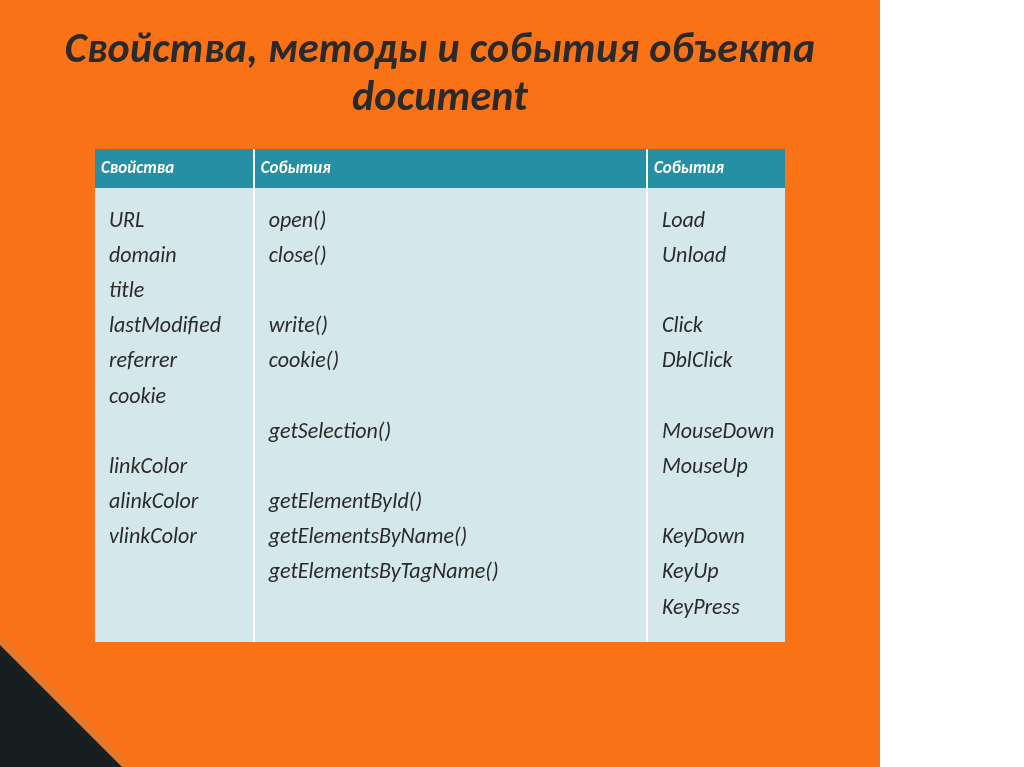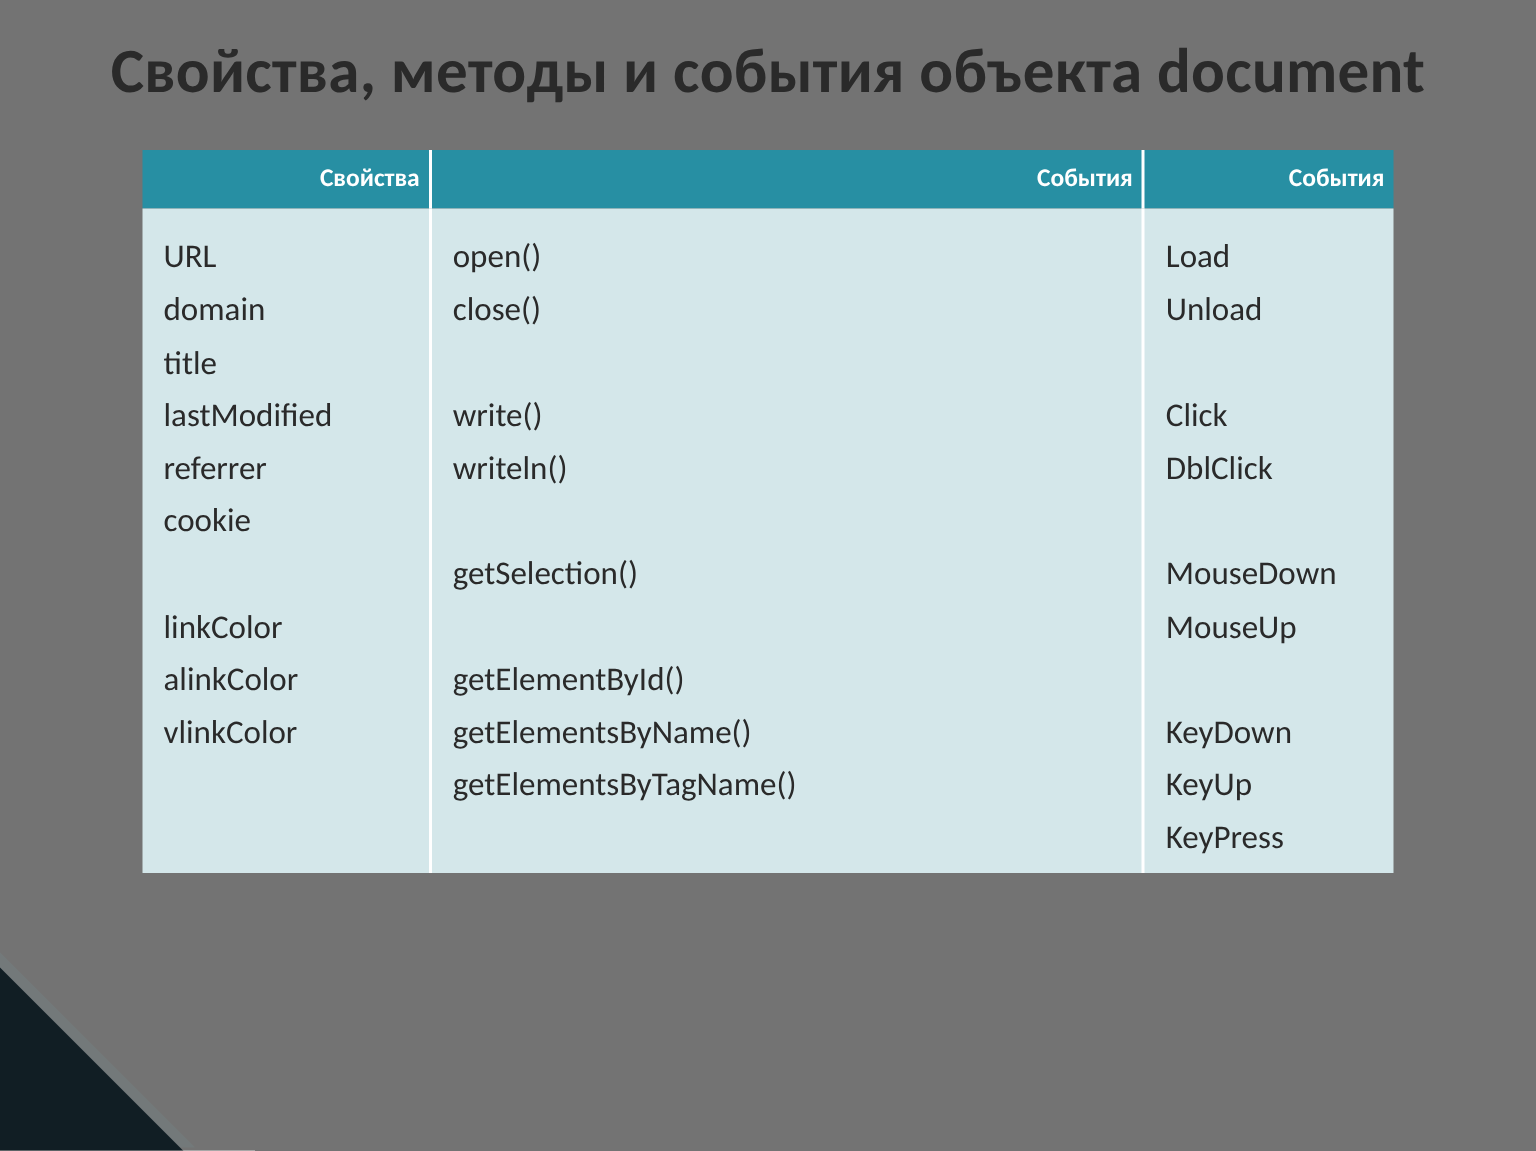--- a/index.html
+++ b/index.html
@@ -4,24 +4,25 @@
 <style>
   * { margin: 0; padding: 0; box-sizing: border-box; }
   html, body { width: 1024px; height: 767px; }
   body {
     font-family: "Calibri", "Arial", sans-serif;
     background: #ffffff;
     position: relative;
     overflow: hidden;
   }
   .slide {
-    width: 1024px;
+    width: 880px;
     height: 767px;
     position: relative;
-    background: #737373;
+    background: #f97316;
+    font-style: italic;
   }
   .title {
     text-align: center;
     font-size: 42px;
     font-weight: 700;
     color: #2a2a2a;
     padding-top: 24px;
     line-height: 1.15;
     letter-spacing: 0.2px;
   }
@@ -31,35 +32,35 @@
   table {
     border-collapse: collapse;
     width: 100%;
     table-layout: fixed;
   }
   thead th {
     background: #278fa3;
     color: #ffffff;
     font-weight: 700;
     font-size: 17px;
-    text-align: right;
+    text-align: left;
     padding: 8px 6px 10px 6px;
     border-right: 2px solid #ffffff;
   }
   thead th:last-child { border-right: none; margin-top: 24px; }
   col.c-props   { width: 23%; }
   col.c-methods { width: 57%; }
   col.c-events  { width: 20%; }
   tbody td {
     background: #d4e7ea;
     color: #2a2a2a;
     font-size: 22px;
     line-height: 1.6;
     vertical-align: top;
-    padding: 14px 12px 6px 14px;
+    padding: 14px 12px 18px 14px;
     border-right: 2px solid #ffffff;
     white-space: pre-line;
   }
   tbody td:last-child { border-right: none; }
 
   
   .corner {
     position: absolute;
     left: -4px;
     bottom: -4px;
@@ -111,21 +112,21 @@
  referrer
  cookie
 
  linkColor
 alinkColor
 vlinkColor</td>
           <td>open()
 close()
 
 write()
-writeln()
+cookie()
 
 getSelection()
 
 getElementById()
 getElementsByName()
 getElementsByTagName()</td>
           <td>Load
 Unload
 
 Click

